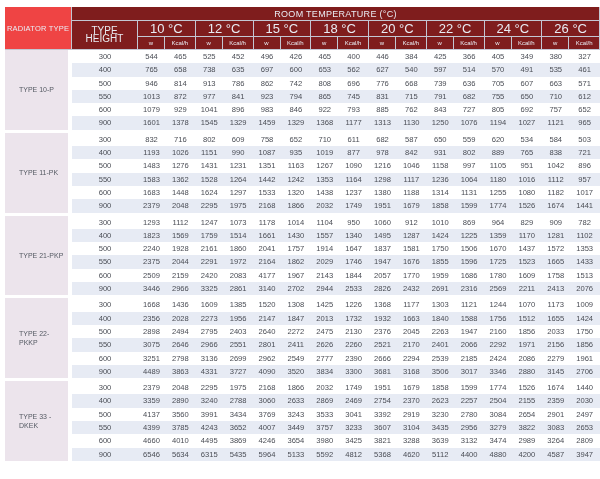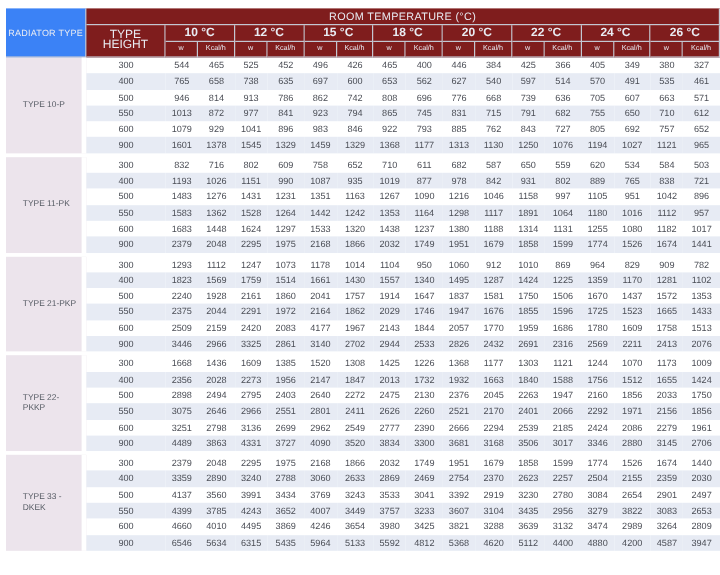--- a/index.html
+++ b/index.html
@@ -1,23 +1,23 @@
 <!DOCTYPE html>
 <html><head>
 <meta charset="utf-8">
 <style>
   html, body { margin: 0; padding: 0; background: #ffffff; }
   body { width: 600px; height: 479px; overflow: hidden; font-family: "Liberation Sans", sans-serif; }
   .wrap { position: absolute; left: 5px; top: 7px; width: 595px; }
   table { border-collapse: separate; border-spacing: 0; width: 595px; table-layout: fixed; }
   th { background: #7f1d1d; color: #e9ecf3; font-weight: normal; text-align: center; padding: 0; border-right: 1px solid #c3c7d2; border-bottom: 1px solid #c3c7d2; }
-  th.rt { font-size: 7.5px; line-height: 9px; letter-spacing: 0.2px; background: #3b82f6; }
+  th.rt { font-size: 7.5px; line-height: 9px; letter-spacing: 0.2px; background: #ef4444; }
   th.title { font-size: 9px; height: 13px; letter-spacing: 0.3px; }
   th.th-height { font-size: 10px; line-height: 8px; }
-  th.temp { font-size: 10px; height: 13px; font-weight: bold; }
+  th.temp { font-size: 13px; height: 13px; }
   th.unit { font-size: 6px; height: 12px; }
   td { font-size: 7.6px; color: #4a4d55; text-align: center; padding: 0; height: 13.3px; line-height: 13.3px; white-space: nowrap; }
   td.type { background: #ece4ec; color: #555a63; font-size: 7px; text-align: left; padding-left: 14px; line-height: 9px; border-right: 4px solid #ffffff; }
   tr.alt td.v, tr.alt td.h { background: #e7ebf4; }
   td.h { color: #4a4d55; }
   tr.gap td { height: 3px; line-height: 3px; background: #ffffff; }
 </style>
 </head>
 <body>
 
@@ -260,21 +260,21 @@
           <td class="v">1583</td>
           <td class="v">1362</td>
           <td class="v">1528</td>
           <td class="v">1264</td>
           <td class="v">1442</td>
           <td class="v">1242</td>
           <td class="v">1353</td>
           <td class="v">1164</td>
           <td class="v">1298</td>
           <td class="v">1117</td>
-          <td class="v">1891</td>
+          <td class="v">1236</td>
           <td class="v">1064</td>
           <td class="v">1180</td>
           <td class="v">1016</td>
           <td class="v">1112</td>
           <td class="v">957</td>
         </tr>
         <tr>
           <td class="h">600</td>
           <td class="v">1683</td>
           <td class="v">1448</td>

